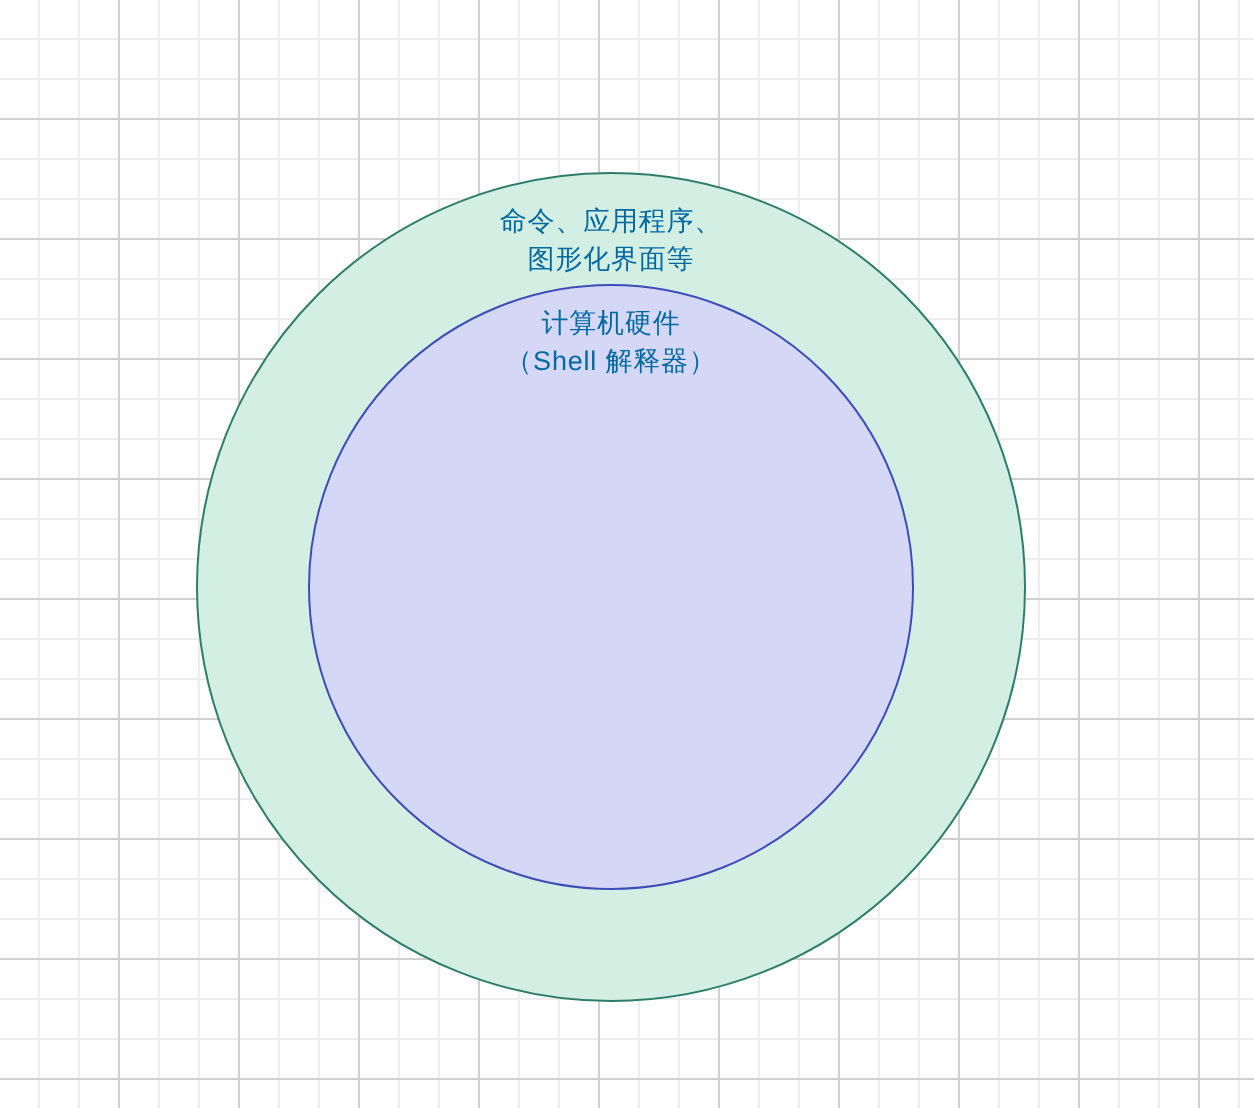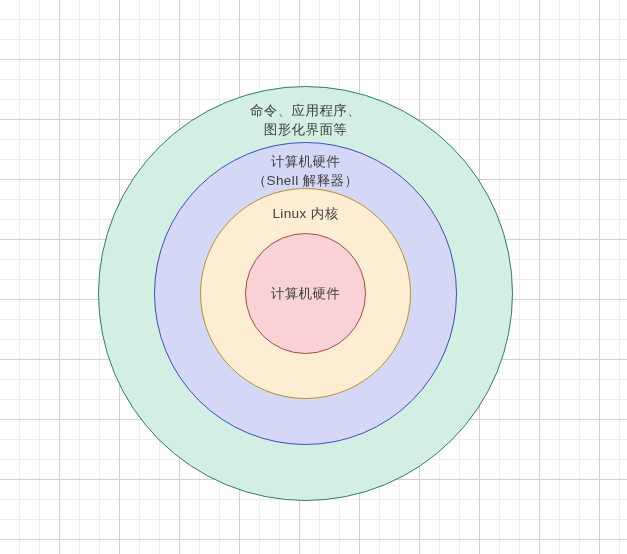--- a/index.html
+++ b/index.html
@@ -36,21 +36,21 @@
     border-radius: 50%;
     box-sizing: border-box;
     display: block;
   }
 
   .ring-label {
     position: absolute;
     left: 0;
     right: 0;
     text-align: center;
-    color: #404040;
+    color: #0369a1;
     font-size: 13.5px;
     line-height: 19px;
     letter-spacing: 0.4px;
     white-space: pre-line;
     pointer-events: none;
   }
 
   
   #ring-applications {
     left: 98px;
@@ -111,25 +111,15 @@
   <div class="ring" id="ring-applications">
 
     <div class="ring-label" id="label-applications">命令、应用程序、
 图形化界面等</div>
 
     <div class="ring" id="ring-shell" style="left:55px; top:55px;">
 
       <div class="ring-label" id="label-shell">计算机硬件
 （Shell 解释器）</div>
 
-      <div class="ring" id="ring-kernel" style="left:45px; top:45px;">
-
-        <div class="ring-label" id="label-kernel">Linux 内核</div>
-
-        <div class="ring" id="ring-hardware" style="left:44px; top:44px;">
-
-          <div class="ring-label" id="label-hardware">计算机硬件</div>
-
-        </div>
-      </div>
     </div>
   </div>
 </div>
 
 </body></html>

